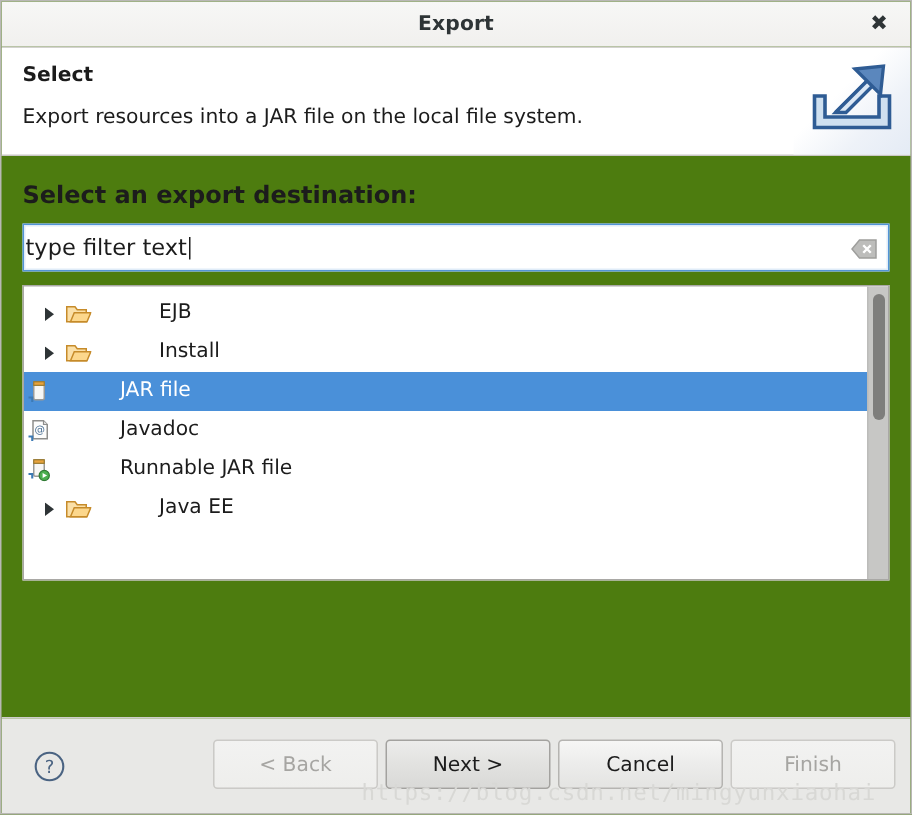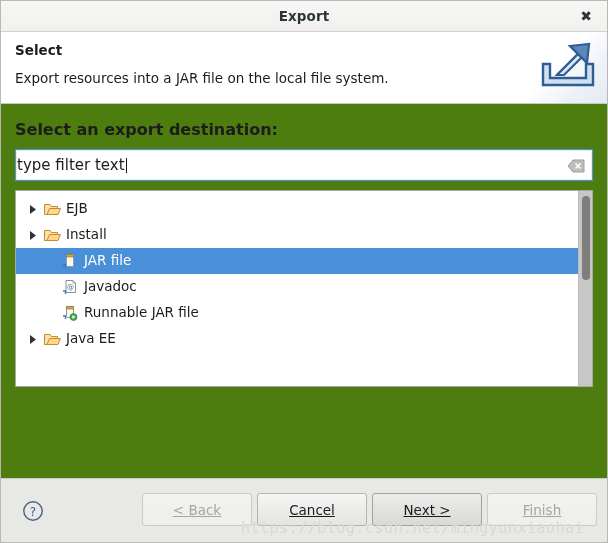--- a/index.html
+++ b/index.html
@@ -158,40 +158,40 @@
     font-size: 13.5px;
     color: #1c1c1c;
     cursor: default;
     white-space: nowrap;
   }
   .tree-row.selected {
     background: #4a90d9;
     color: #ffffff;
   }
   .tree-row.depth0 { padding-left: 8px; }
-  .tree-row.depth1 { padding-left: 44px; }
+  .tree-row.depth1 { }
   .twisty {
     width: 18px;
     flex: 0 0 18px;
     display: flex;
     align-items: center;
     justify-content: center;
     cursor: pointer;
   }
   .twisty svg { display: block; }
   .row-icon {
     width: 20px;
     flex: 0 0 20px;
     display: flex;
     align-items: center;
     justify-content: center;
     margin-right: 4px;
   }
   .row-icon svg { display: block; }
-  .row-label { line-height: 1; }
+  .row-label { line-height: 1; margin-left: 40px; }
 
   
   .tree-scroll {
     flex: 0 0 14px;
     width: 14px;
     background: #c7c7c5;
     border-left: 1px solid #bcbcba;
     box-sizing: border-box;
     position: relative;
   }
@@ -246,21 +246,20 @@
     border-radius: 3px;
     background: linear-gradient(to bottom, #f6f6f5 0%, #ececeb 50%, #e4e4e2 100%);
     font-family: "DejaVu Sans", "Liberation Sans", sans-serif;
     font-size: 13.5px;
     color: #1c1c1c;
     display: flex;
     align-items: center;
     justify-content: center;
     cursor: pointer;
     padding: 0;
-    text-decoration: underline;
   }
   .btn.disabled {
     color: #a6a5a2;
     background: linear-gradient(to bottom, #f2f2f1 0%, #eeeeec 100%);
     border-color: #cbcac7;
     cursor: default;
   }
   .btn.default {
     background: linear-gradient(to bottom, #ececeb 0%, #e2e2e0 50%, #d9d9d7 100%);
     border-color: #a3a29f;
@@ -422,22 +421,22 @@
 
     <div class="help-btn">
       <svg width="22" height="22" viewBox="0 0 22 22">
         <circle cx="11" cy="11" r="9.2" fill="none" stroke="#4a6382" stroke-width="1.4"></circle>
         <text x="11" y="15.5" text-anchor="middle" font-family="DejaVu Sans, sans-serif" font-size="12" fill="#4a6382">?</text>
       </svg>
     </div>
 
     <div class="btn-row">
       <button class="btn disabled">&lt; Back</button>
+      <button class="btn default">Next &gt;</button>
       <button class="btn">Cancel</button>
-      <button class="btn default">Next &gt;</button>
       <button class="btn disabled">Finish</button>
     </div>
 
   </div>
 
   <div class="watermark">https://blog.csdn.net/mingyunxiaohai</div>
 
 </div>
 
 </body></html>

